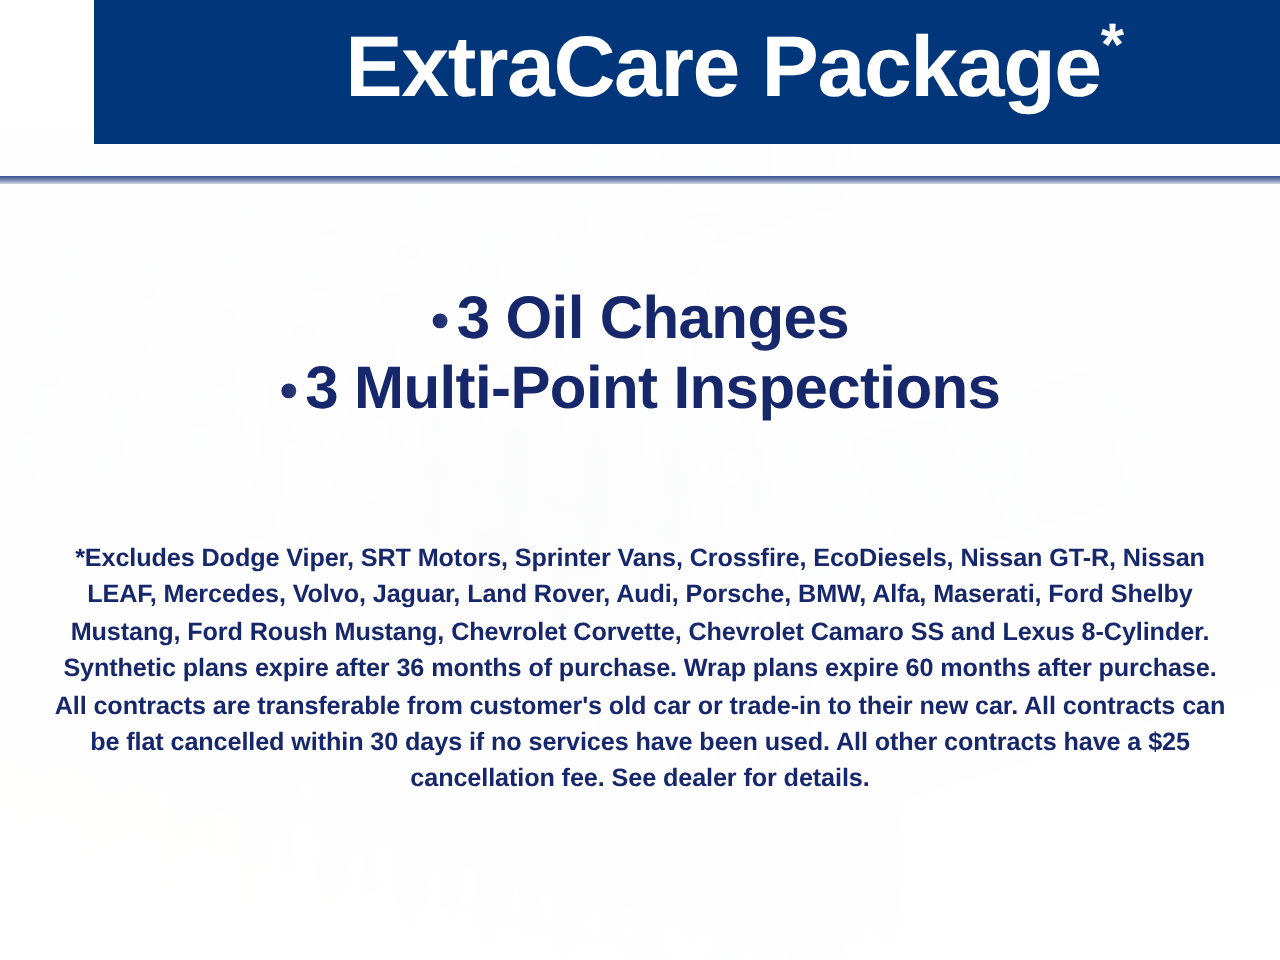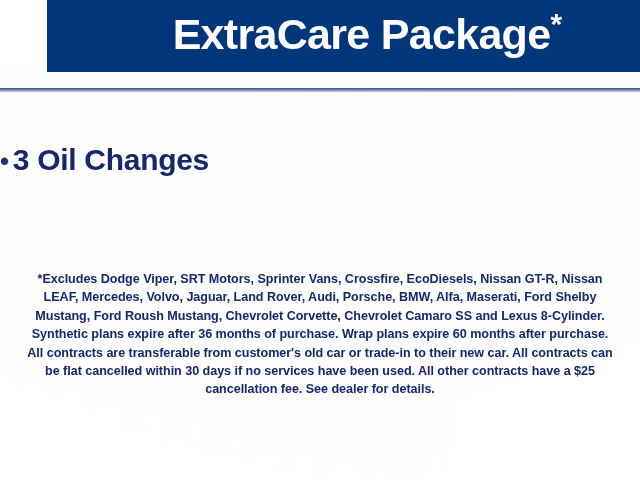--- a/index.html
+++ b/index.html
@@ -199,21 +199,21 @@
     z-index: 2;
   }
   .benefits-list {
     position: absolute;
     left: 0;
     right: 0;
     top: 142px;
     margin: 0;
     padding: 0;
     list-style: none;
-    text-align: left;
+    text-align: center;
   }
   .benefit-item {
     color: #16276b;
     font-size: 30px;
     font-weight: bold;
     line-height: 35px;
     letter-spacing: -0.3px;
     white-space: nowrap;
     text-shadow:
       0 0 6px rgba(255,255,255,0.96),
@@ -264,18 +264,19 @@
 
   <div class="header-banner">
     <h1 class="header-title"><span>ExtraCare Package</span><span class="asterisk">*</span></h1>
   </div>
   <div class="header-rule"></div>
 
   <div class="content">
 
     <ul class="benefits-list">
       <li class="benefit-item"><span class="benefit-bullet">•</span><span>3 Oil Changes</span></li>
+      <li class="benefit-item"><span class="benefit-bullet">•</span><span>3 Multi-Point Inspections</span></li>
     </ul>
 
     <p class="disclaimer">*Excludes Dodge Viper, SRT Motors, Sprinter Vans, Crossfire, EcoDiesels, Nissan GT-R, Nissan LEAF, Mercedes, Volvo, Jaguar, Land Rover, Audi, Porsche, BMW, Alfa, Maserati, Ford Shelby Mustang, Ford Roush Mustang, Chevrolet Corvette, Chevrolet Camaro SS and Lexus 8-Cylinder. Synthetic plans expire after 36 months of purchase. Wrap plans expire 60 months after purchase. All contracts are transferable from customer's old car or trade-in to their new car. All contracts can be flat cancelled within 30 days if no services have been used. All other contracts have a $25 cancellation fee. See dealer for details.</p>
 
   </div>
 </div>
 
 </body></html>

